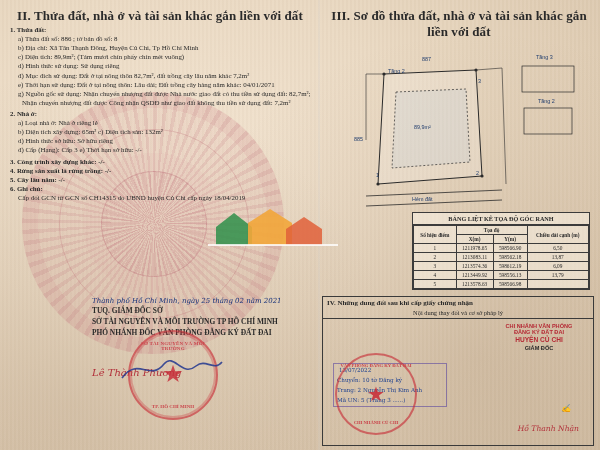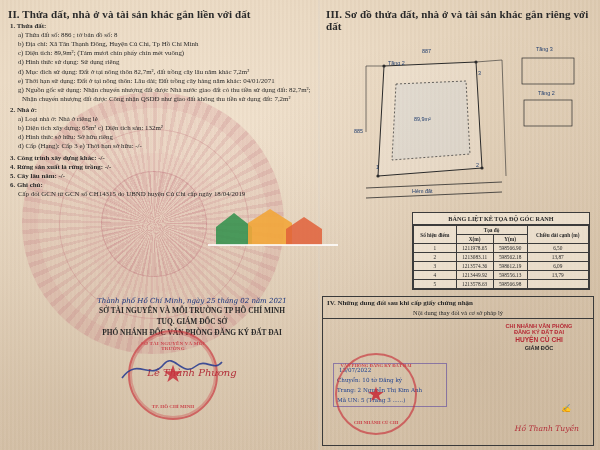--- a/index.html
+++ b/index.html
@@ -20,21 +20,21 @@
   .tex{position:absolute;inset:0;pointer-events:none;}
   .tex.a{background:
      repeating-linear-gradient(90deg, rgba(255,255,255,0.05) 0 2px, rgba(0,0,0,0.012) 2px 4px);}
   .tex.b{background:
      radial-gradient(circle at 80% 80%, rgba(120,90,60,0.16), rgba(0,0,0,0) 55%),
      radial-gradient(circle at 12% 90%, rgba(120,90,60,0.14), rgba(0,0,0,0) 50%);}
   .fold{position:absolute;top:0;bottom:0;width:2px;background:linear-gradient(to right, rgba(0,0,0,0.06), rgba(255,255,255,0.35), rgba(0,0,0,0.06));}
 
   
   #left{position:absolute;left:0;top:0;width:318px;height:450px;padding:6px 6px 0 8px;box-sizing:border-box;}
-  .sec-title{font-weight:bold;font-size:11px;letter-spacing:.1px;margin:2px 0 1px 0;}
+  .sec-title{font-weight:bold;font-size:13px;letter-spacing:.1px;margin:2px 0 1px 0;text-align:center;}
   .ln{font-size:6.9px;line-height:1.32;margin:0;padding:0 0 0 6px;text-indent:-4px;}
   .ln.i2{padding-left:14px;}
   .b{font-weight:bold;}
   .hand{font-family:"DejaVu Serif", serif;color:#16317a;font-style:italic;}
 
   
   #watermark{
     position:absolute;left:22px;top:92px;width:262px;height:262px;border-radius:50%;
     background:
       repeating-conic-gradient(from 0deg, rgba(190,110,120,0.20) 0deg 2deg, rgba(0,0,0,0) 2deg 5deg),
@@ -52,21 +52,21 @@
   }
 
   
   #logo{position:absolute;left:168px;top:205px;width:270px;height:70px;pointer-events:none;}
   #logo .house{position:absolute;left:40px;top:2px;}
   #logo .txt{position:absolute;left:0;top:42px;width:270px;text-align:center;
     font-family:"Liberation Sans", sans-serif;font-weight:bold;font-size:16.5px;
     color:#ffffff; text-shadow:0 1px 1px rgba(120,90,60,.55);}
 
   
-  #signblock{position:absolute;left:92px;top:296px;width:200px;text-align:center;font-size:7px;line-height:1.45;}
+  #signblock{position:absolute;left:92px;top:296px;width:200px;font-size:7px;line-height:1.45;}
   #signblock .big{font-weight:bold;font-size:7.4px;}
   #sig-name{font-family:"DejaVu Serif",serif;font-style:italic;color:#b2303a;font-size:10px;margin-top:28px;}
   #red-seal{
     position:absolute;left:128px;top:330px;width:86px;height:86px;border-radius:50%;
     border:2px solid rgba(200,45,55,.75);
     box-shadow:inset 0 0 0 2px rgba(200,45,55,.35);
     color:#c8313c;opacity:.85;
   }
   #red-seal .star{position:absolute;left:50%;top:50%;transform:translate(-50%,-52%);font-size:24px;color:#c8313c;}
   #red-seal .t1{position:absolute;left:0;right:0;top:9px;text-align:center;font-size:5px;font-weight:bold;letter-spacing:.2px;}
@@ -150,37 +150,37 @@
         <path d="M8 38 L8 20 L26 6 L44 20 L44 38 Z" fill="#2f8f4a" opacity=".85"></path>
         <path d="M40 38 L40 16 L62 2 L84 16 L84 38 Z" fill="#f2a63a" opacity=".9"></path>
         <path d="M78 38 L78 22 L96 10 L114 22 L114 38 Z" fill="#e0603a" opacity=".85"></path>
         <rect x="0" y="37" width="130" height="2" fill="#ffffff" opacity=".8"></rect>
       </svg>
     </div>
   </div>
 
   <div id="signblock">
     <div class="hand" style="font-size:7px">Thành phố Hồ Chí Minh, ngày  25  tháng  02  năm 2021</div>
+    <div class="big">TUQ. GIÁM ĐỐC SỞ</div>
     <div class="big">SỞ TÀI NGUYÊN VÀ MÔI TRƯỜNG TP HỒ CHÍ MINH</div>
-    <div class="big">TUQ. GIÁM ĐỐC SỞ</div>
     <div class="big">PHÓ NHÁNH ĐỐC VĂN PHÒNG ĐĂNG KÝ ĐẤT ĐAI</div>
     <div id="sig-name">Lê Thành Phương</div>
   </div>
 
   <div id="red-seal">
     <div class="t1">SỞ TÀI NGUYÊN VÀ MÔI TRƯỜNG</div>
     <div class="star">★</div>
     <div class="t2">TP. HỒ CHÍ MINH</div>
   </div>
   <svg id="scribble" viewBox="0 0 110 34">
     <path d="M6 26 C22 4, 34 30, 48 12 C58 0, 66 26, 80 14 C90 6, 98 20, 106 10" fill="none" stroke="#22378f" stroke-width="1.6" opacity=".85"></path>
   </svg>
 
   <div id="right">
-    <div class="sec-title">III. Sơ đồ thửa đất, nhà ở và tài sản khác gắn riêng với đất</div>
+    <div class="sec-title">III. Sơ đồ thửa đất, nhà ở và tài sản khác gắn liền với đất</div>
     <div id="map">
       <svg width="272" height="212" viewBox="0 0 272 212">
 
         <polygon points="58,30 150,26 156,132 52,140" fill="rgba(255,255,255,0.18)" stroke="#2b2b2b" stroke-width="1"></polygon>
 
         <polygon points="70,48 140,45 144,118 66,124" fill="rgba(180,200,220,0.18)" stroke="#2b2b2b" stroke-width=".7" stroke-dasharray="2 2"></polygon>
 
         <line x1="40" y1="152" x2="176" y2="146" stroke="#2b2b2b" stroke-width=".8"></line>
         <line x1="40" y1="162" x2="176" y2="156" stroke="#2b2b2b" stroke-width=".8"></line>
 
@@ -271,16 +271,16 @@
         <div class="l3">HUYỆN CỦ CHI</div>
         <div class="l2" style="color:#2a2a2a;margin-top:2px">GIÁM ĐỐC</div>
       </div>
 
       <div id="red-seal2">
         <div class="t1">VĂN PHÒNG ĐĂNG KÝ ĐẤT ĐAI</div>
         <div class="star">★</div>
         <div class="t2">CHI NHÁNH CỦ CHI</div>
       </div>
       <div id="sig2">✍</div>
-      <div id="sig2b">Hồ Thanh Tuyền</div>
+      <div id="sig2b">Hồ Thanh Nhận</div>
     </div>
   </div>
 </div>
 
 </body></html>

